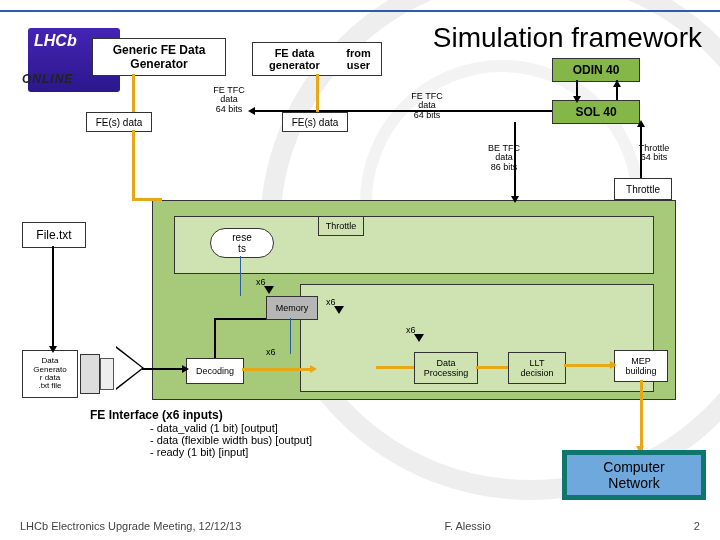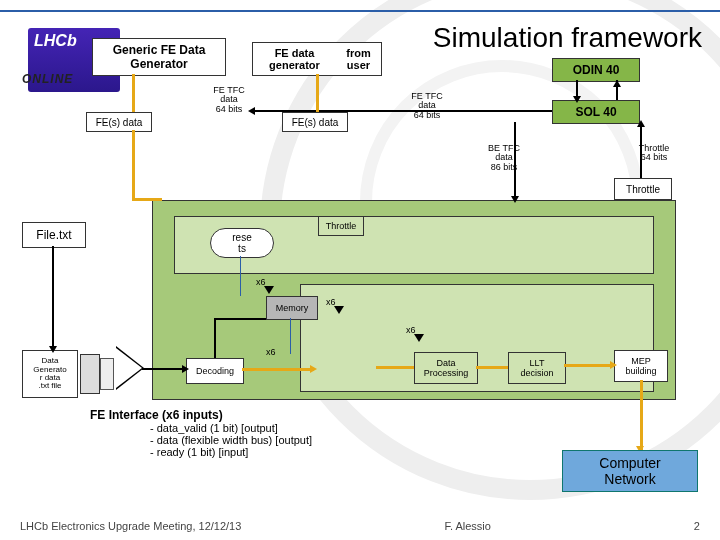--- a/index.html
+++ b/index.html
@@ -62,21 +62,21 @@
   .blueline{background:#2b5ea8;}
   
   .arrR{position:absolute;width:0;height:0;border-top:4px solid transparent;border-bottom:4px solid transparent;border-left:7px solid #000;}
   .arrL{position:absolute;width:0;height:0;border-top:4px solid transparent;border-bottom:4px solid transparent;border-right:7px solid #000;}
   .arrD{position:absolute;width:0;height:0;border-left:4px solid transparent;border-right:4px solid transparent;border-top:7px solid #000;}
   .arrU{position:absolute;width:0;height:0;border-left:4px solid transparent;border-right:4px solid transparent;border-bottom:7px solid #000;}
   
   .feint{position:absolute;left:90px;top:408px;font-size:12px;font-weight:bold;}
   .feint .sub{font-weight:normal;font-size:11px;margin-left:60px;display:block;}
   
-  .net{position:absolute;left:562px;top:450px;width:134px;height:40px;background:#6fa8dc;border:1px solid #0f766e;text-align:center;font-size:14px;display:flex;flex-direction:column;align-items:center;justify-content:center;}
+  .net{position:absolute;left:562px;top:450px;width:134px;height:40px;background:#6fa8dc;border:5px solid #0f766e;text-align:center;font-size:14px;display:flex;flex-direction:column;align-items:center;justify-content:center;}
   
   .footer{position:absolute;left:0;bottom:8px;width:720px;display:flex;justify-content:space-between;font-size:11px;color:#444;padding:0 20px;box-sizing:border-box;}
   .pageno{color:#444;}
 </style>
 </head>
 <body>
 
 <div class="slide">
   <div class="wm"></div>
   <div class="wm2"></div>

